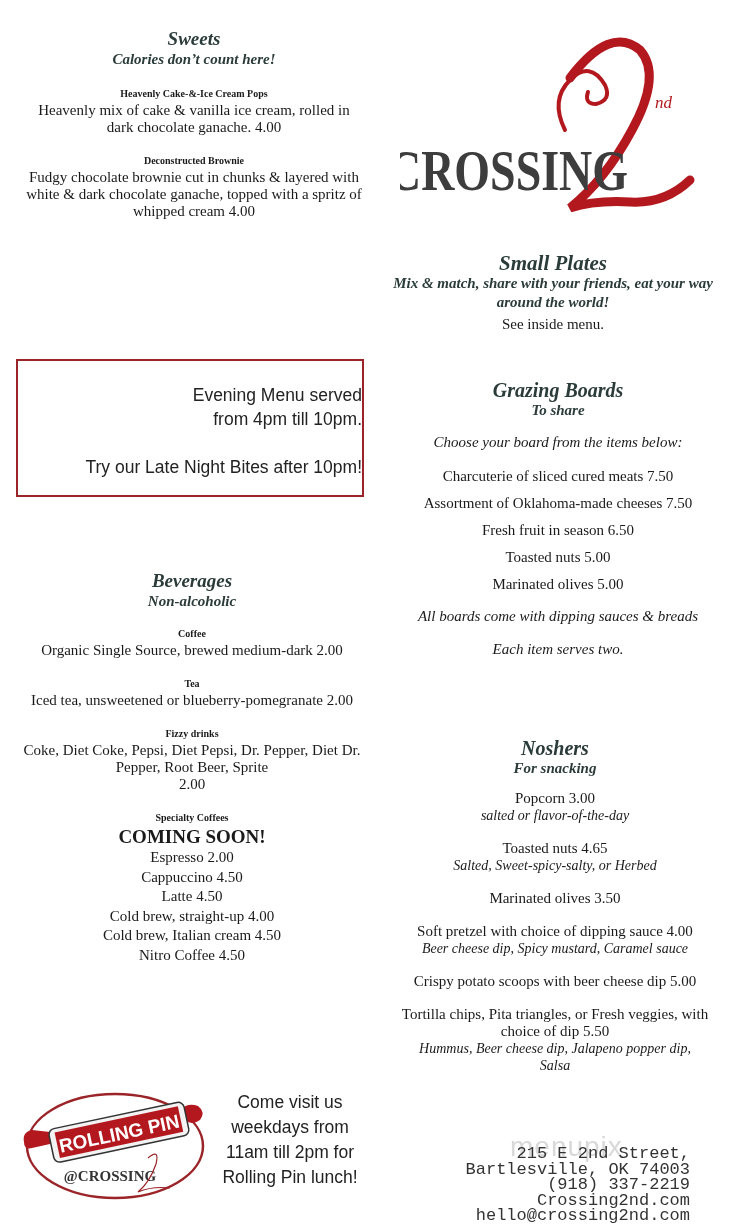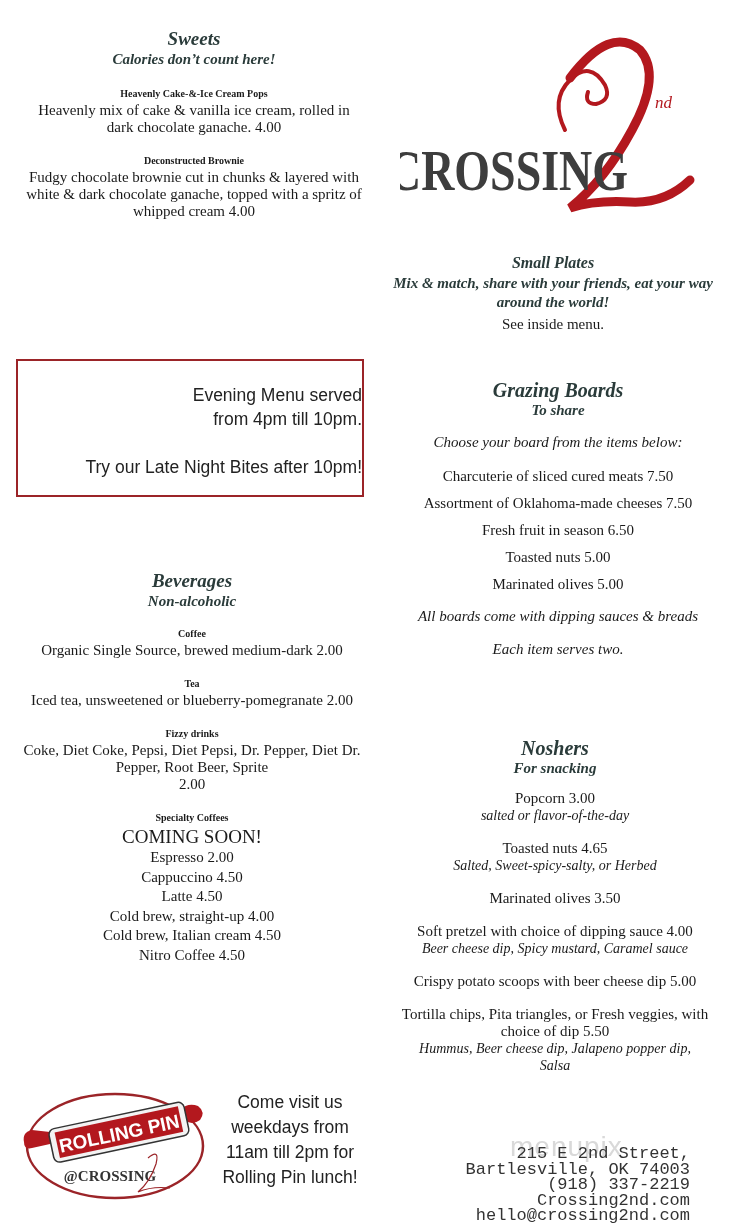--- a/index.html
+++ b/index.html
@@ -26,21 +26,21 @@
   #noshers { left: 380px; top: 737px; width: 350px; }
   #contact { left: 420px; top: 1146px; width: 270px; }
   #contact .line { font-family: Liberation Mono, monospace; font-size: 17px; line-height: 15.5px; color: #333; text-align: right; }
   #watermark { left: 510px; top: 1131px; font-family: "Liberation Sans", sans-serif; font-size: 28px; color: #d9d9d9; letter-spacing: 1px; }
 
   #rolling-pin-logo { left: 20px; top: 1088px; width: 190px; height: 115px; }
   #rp-text { left: 210px; top: 1090px; width: 160px; }
   #rp-text .line { font-family: Liberation Sans, sans-serif; font-size: 17.5px; line-height: 25px; color: #222; }
 
   .gap4 { height: 4px; } .gap10 { height: 10px; } .gap12 { height: 12px; } .gap14 { height: 14px; } .gap16 { height: 16px; }
-  .coming { font-weight: normal; font-size: 19px; line-height: 22px; }
+  .coming { font-weight: bold; font-size: 19px; line-height: 22px; }
 </style>
 </head>
 <body>
 
 <section id="sweets" class="abs center">
   <div class="sec-title">Sweets</div>
   <div class="sec-sub">Calories don’t count here!</div>
   <div class="gap16"></div>
   <div>
     <div class="item-name">Heavenly Cake-&amp;-Ice Cream Pops</div>
@@ -121,21 +121,21 @@
   <svg width="330" height="200" viewBox="0 0 330 200">
 
     <path d="M165 100 Q150 70 170 50 Q190 30 205 55 Q212 70 196 74 Q184 74 188 62" fill="none" stroke="#b3181e" stroke-width="4" stroke-linecap="round"></path>
     <path d="M170 48 Q210 -5 240 20 Q262 45 232 100 Q205 150 170 178 Q195 170 230 172 Q265 174 290 150" fill="none" stroke="#b3181e" stroke-width="9" stroke-linecap="round"></path>
     <text x="108" y="160" font-family="Liberation Serif, serif" font-weight="bold" font-size="58" fill="#3d3d3d" text-anchor="middle" textLength="240" lengthAdjust="spacingAndGlyphs" x-dummy="">CROSSING</text>
     <text x="255" y="78" font-family="Liberation Serif, serif" font-style="italic" font-size="17" fill="#b3181e">nd</text>
   </svg>
 </div>
 
 <section id="small-plates" class="abs center">
-  <div class="sec-title" style="font-size:16px">Small Plates</div>
+  <div class="sec-title" style="font-size:21px">Small Plates</div>
   <div class="sec-sub" style="padding:0 2px">Mix &amp; match, share with your friends, eat your way around the world!</div>
   <div class="gap4"></div>
   <div class="txt">See inside menu.</div>
 </section>
 
 <section id="grazing" class="abs center">
   <div class="sec-title" style="font-size:20px">Grazing Boards</div>
   <div class="sec-sub">To share</div>
   <div class="gap14"></div>
   <div class="txt ital">Choose  your board from the items below:</div>

